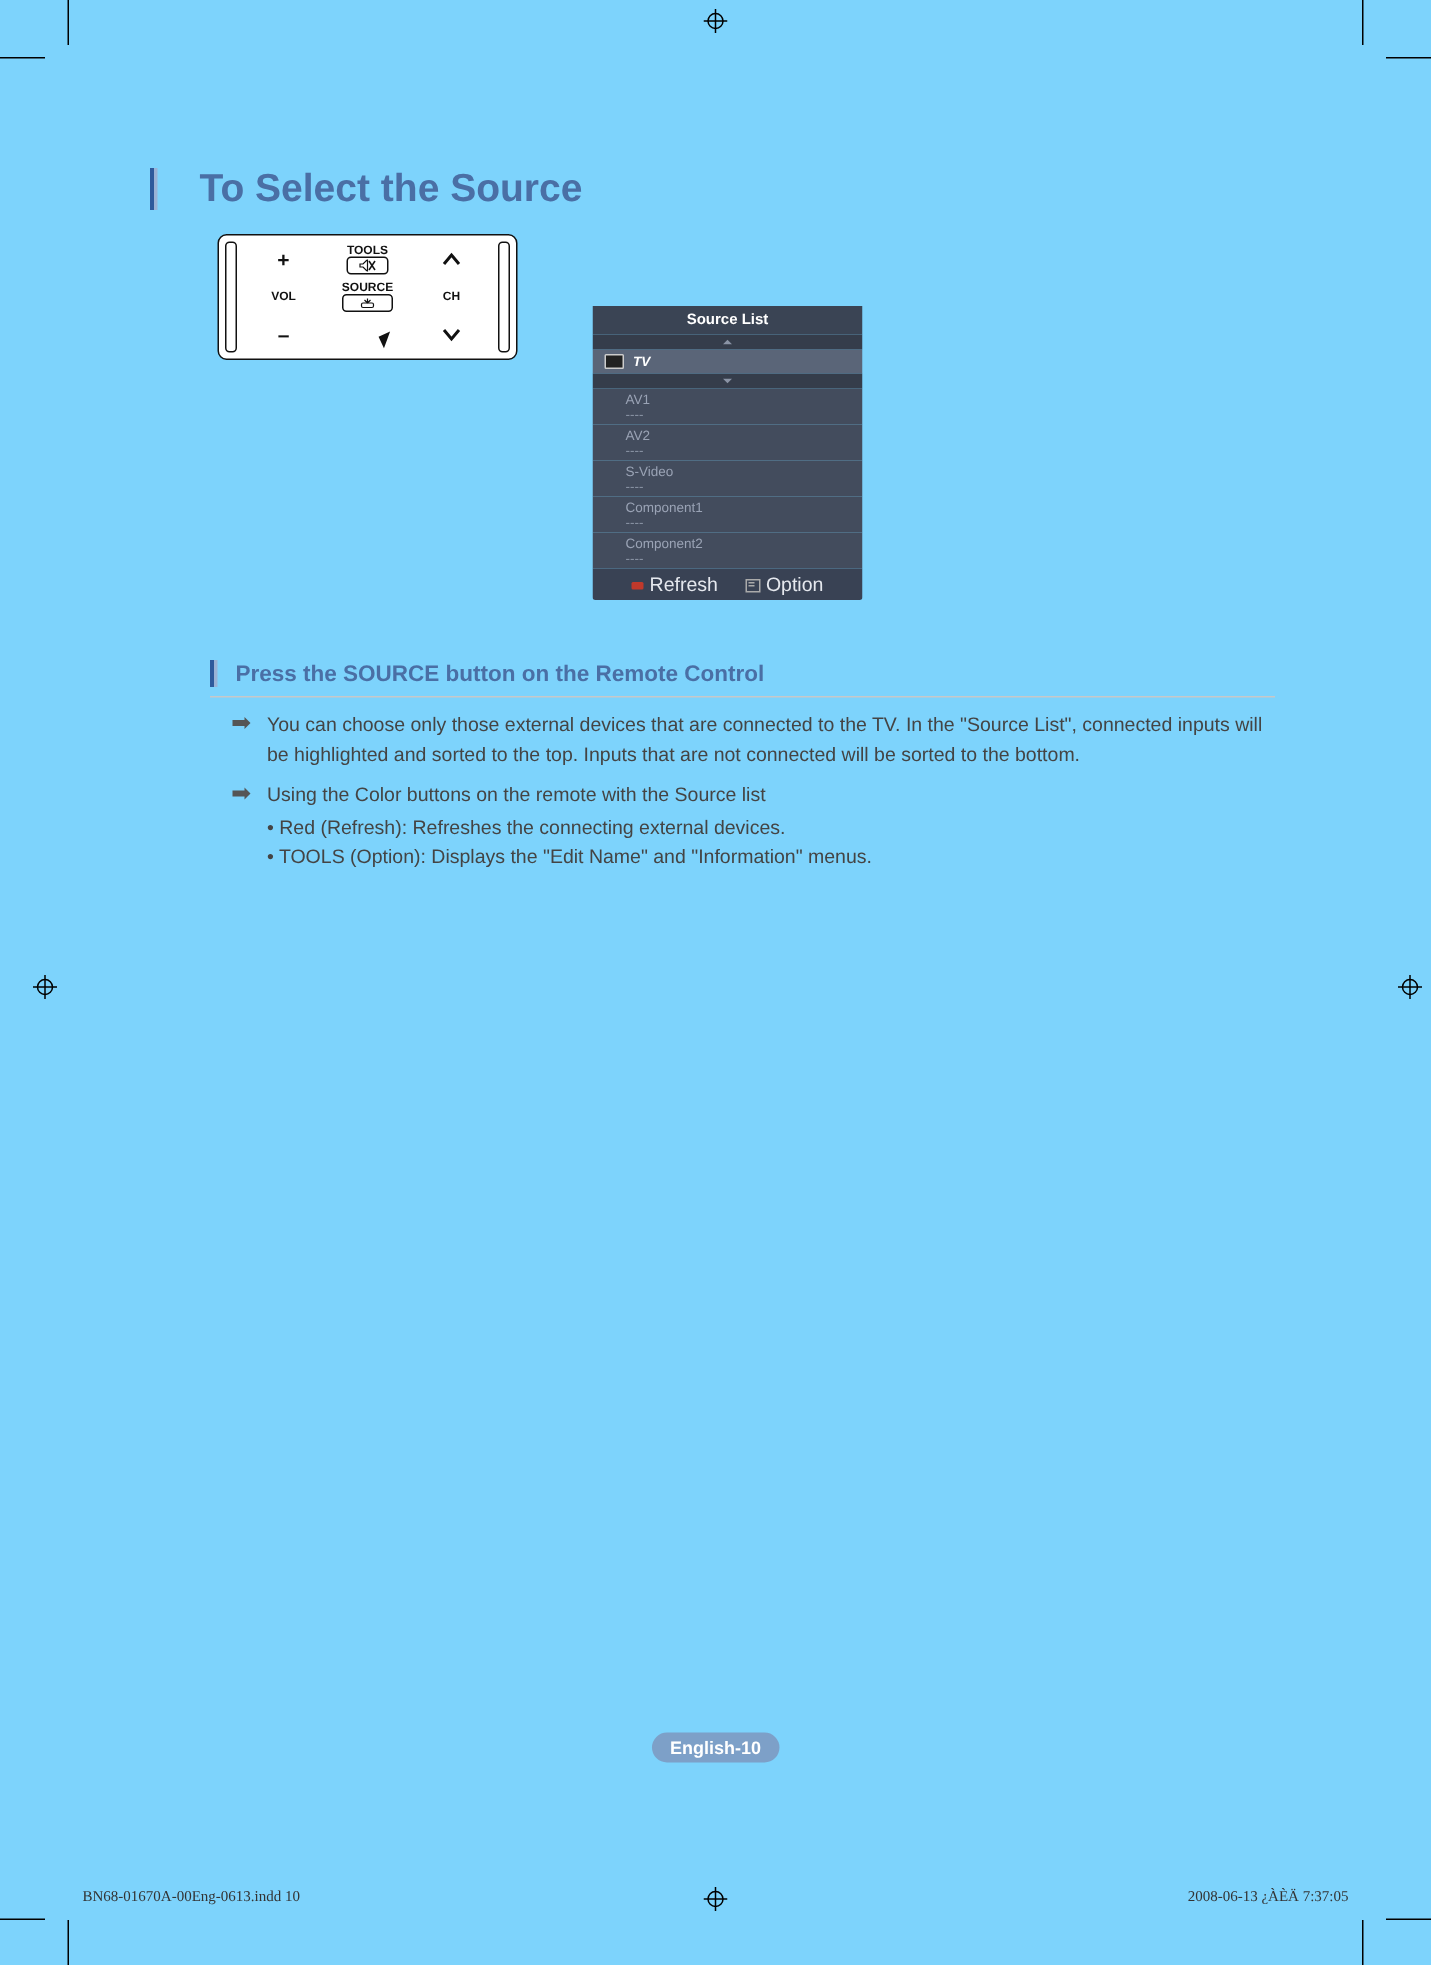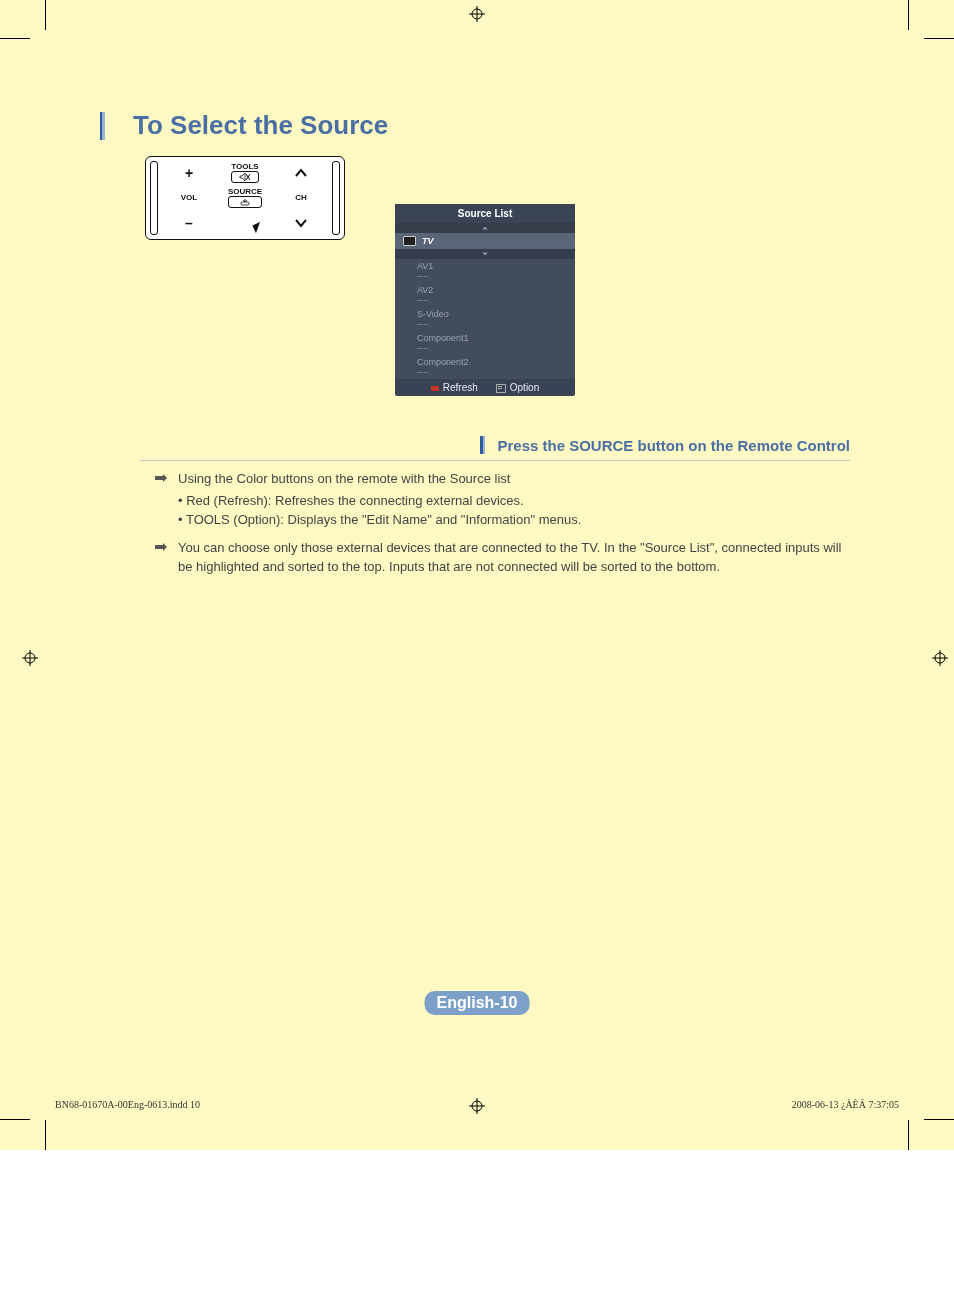--- a/index.html
+++ b/index.html
@@ -4,23 +4,23 @@
 <style>
   body {
     margin: 0;
     padding: 0;
     background: #fff;
     font-family: Arial, Helvetica, sans-serif;
     color: #333;
   }
   .page {
     width: 954px;
-    height: 1150px;
+    height: 1310px;
     position: relative;
-    background: #fef9c3;
+    background: #7dd3fc;
     box-sizing: border-box;
   }
   
   .crop {
     position: absolute;
     background: #000;
   }
   .crop.h { height: 1px; width: 30px; }
   .crop.v { width: 1px; height: 30px; }
   .reg-mark {
@@ -157,42 +157,41 @@
     color: #9aa3b5;
     flex-direction: column;
   }
   .osd-item .dash { color:#8a94a5; }
   .osd-foot {
     background: #394254;
     display: flex;
     justify-content: center;
     gap: 18px;
     padding: 3px 16px;
-    font-size: 10px;
+    font-size: 13px;
     color:#e5e8ee;
   }
   .osd-foot .red-dot {
     display:inline-block; width:8px; height:5px; background:#c0392b; margin-right:4px; vertical-align:middle; border-radius:1px;
   }
   .osd-foot .opt-ico {
     display:inline-block; width:8px; height:7px; border:1px solid #aaa; margin-right:4px; vertical-align:middle;
     position:relative;
   }
   .osd-foot .opt-ico::after{content:"";position:absolute;left:1px;top:1px;width:4px;height:1px;background:#aaa;box-shadow:0 2px 0 #aaa;}
 
   
   .sub-sec {
     margin-top: 40px;
     margin-left: 40px;
   }
   .sub-row {
     display:flex; align-items:center; gap:12px;
     border-bottom: 1px solid #c8c8c8;
     padding-bottom: 6px;
-    justify-content: flex-end;
   }
   .sub-stripe {
     width: 5px; height: 18px;
     background: linear-gradient(to right,#2e5a9c 0%,#2e5a9c 50%,#9ab3d6 50%,#9ab3d6 100%);
   }
   .sub-text { color:#4a6fa5; font-weight:bold; font-size:15px; }
   .body-p {
     margin: 14px 0 8px 0;
     font-size: 13px;
     color: #444;
@@ -210,21 +209,21 @@
   .sublist { margin-top:2px; }
   .sublist .dot-line { font-size:13px; color:#444; line-height:1.5; }
 
   .page-badge {
     position:absolute;
     left:50%;
     transform:translateX(-50%);
     bottom:135px;
     background:#7da0c8;
     color:#fff;
-    font-size:16px;
+    font-size:12px;
     font-weight:bold;
     padding:3px 12px;
     border-radius:10px;
   }
   .footer-line {
     position:absolute;
     bottom:40px;
     left:55px;
     right:55px;
     display:flex;
@@ -372,34 +371,34 @@
         <div class="sub-stripe"></div>
         <div class="sub-text">Press the SOURCE button on the Remote Control</div>
       </div>
 
 
       <div class="bullets">
         <div class="bullet">
           <span class="arrow"><svg viewBox="0 0 14 10">
                 <path d="M1 3 L9 3 L9 1 L13 5 L9 9 L9 7 L1 7 Z" fill="#555"></path>
               </svg></span>
+          <span class="txt">You can choose only those external devices that are connected to the TV. In the "Source List", connected inputs will be highlighted and sorted to the top. Inputs that are not connected will be sorted to the bottom.</span>
+        </div>
+        <div class="bullet">
+          <span class="arrow"><svg viewBox="0 0 14 10">
+                <path d="M1 3 L9 3 L9 1 L13 5 L9 9 L9 7 L1 7 Z" fill="#555"></path>
+              </svg></span>
           <span class="txt">
             <span>Using the Color buttons on the remote with the Source list</span>
             <div class="sublist">
               <div class="dot-line">• Red (Refresh): Refreshes the connecting external devices.</div>
               <div class="dot-line">• TOOLS (Option): Displays the "Edit Name" and "Information" menus.</div>
             </div>
           </span>
         </div>
-        <div class="bullet">
-          <span class="arrow"><svg viewBox="0 0 14 10">
-                <path d="M1 3 L9 3 L9 1 L13 5 L9 9 L9 7 L1 7 Z" fill="#555"></path>
-              </svg></span>
-          <span class="txt">You can choose only those external devices that are connected to the TV. In the "Source List", connected inputs will be highlighted and sorted to the top. Inputs that are not connected will be sorted to the bottom.</span>
-        </div>
       </div>
     </div>
 
   </div>
 
   <div class="page-badge">English-10</div>
 
   <div class="footer-line">
     <span>BN68-01670A-00Eng-0613.indd   10</span>
     <span>2008-06-13   ¿ÀÈÄ 7:37:05</span>

